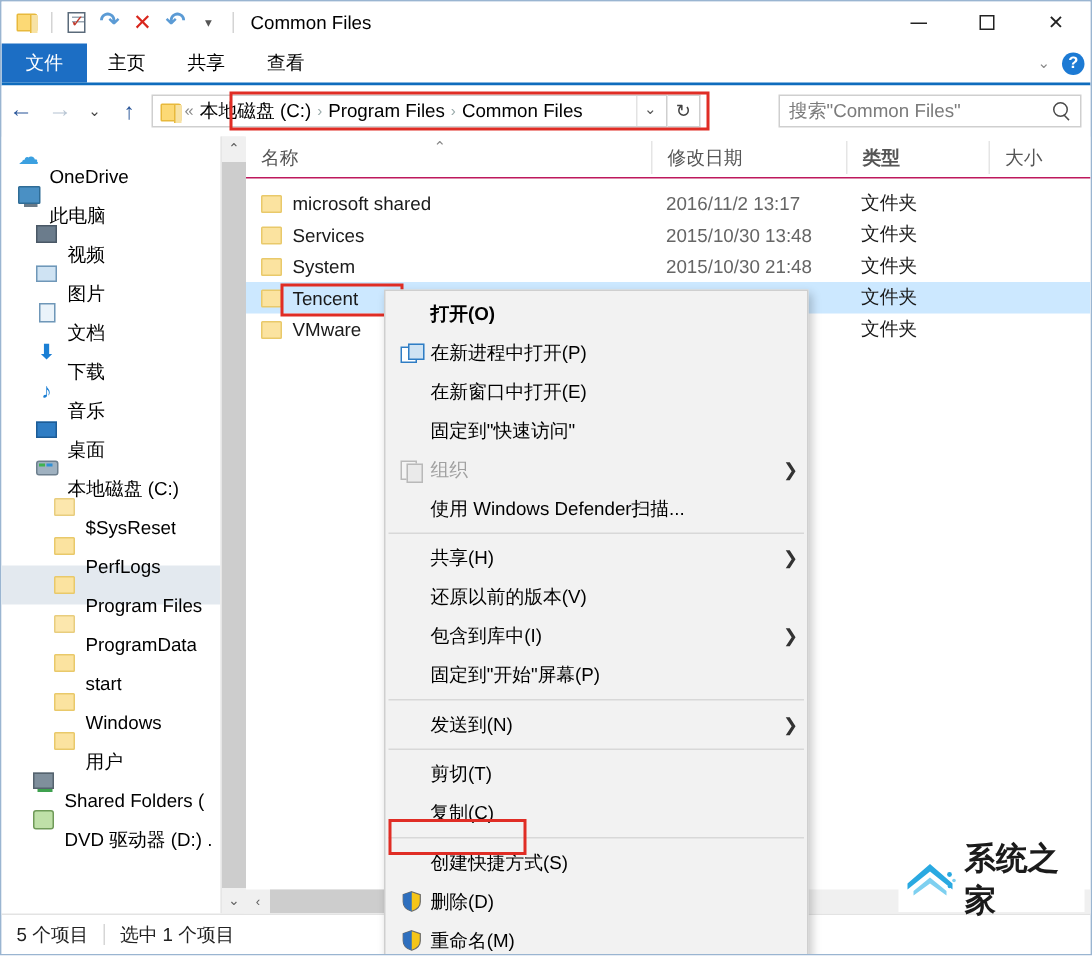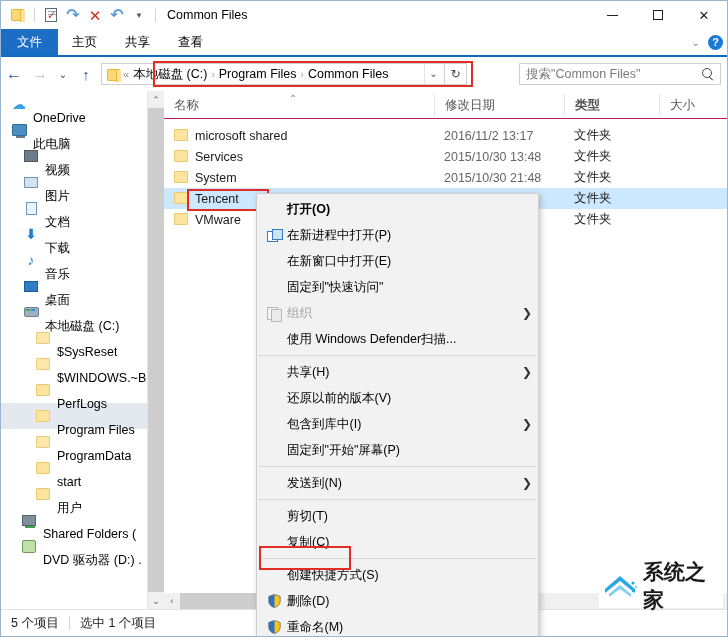--- a/index.html
+++ b/index.html
@@ -241,21 +241,21 @@
   .sortmark {
     position: absolute; left: 125px; top: -6px; font-size: 10px; color: #888;
   }
 
   .frow {
     height: 21px; display: flex; align-items: center;
     font-size: 12.5px; color: #1a1a1a;
   }
   .frow.sel { background: #cce8ff; }
   .fc { padding-left: 10px; }
-  .fc-name { width: 270px; display: flex; align-items: flex-start; gap: 7px; }
+  .fc-name { width: 270px; display: flex; align-items: center; gap: 7px; }
   .fc-date { width: 130px; color: #666; }
   .fc-type { width: 95px; color: #1a1a1a; }
   .fc-size { width: 60px; }
 
   
   .hl-tencent {
     position: absolute; left: 186px; top: 188px; width: 82px; height: 22px;
     border: 2.5px solid #e02d25; z-index: 40; pointer-events: none;
   }
 
@@ -500,27 +500,20 @@
       </div>
 
       <div class="nav-row">
         <span style="width:32px;"></span>
         <span class="nav-ico">
             <span class="folder-ic plain"></span>
           </span>
         <span class="nav-label">$SysReset</span>
       </div>
 
-      <div class="nav-row">
-        <span style="width:32px;"></span>
-        <span class="nav-ico">
-            <span class="folder-ic plain"></span>
-          </span>
-        <span class="nav-label">$WINDOWS.~B</span>
-      </div>
 
       <div class="nav-row">
         <span style="width:32px;"></span>
         <span class="nav-ico">
             <span class="folder-ic"></span>
           </span>
         <span class="nav-label">PerfLogs</span>
       </div>
 
       <div class="nav-row sel">
@@ -540,20 +533,27 @@
       </div>
 
       <div class="nav-row">
         <span style="width:32px;"></span>
         <span class="nav-ico">
             <span class="folder-ic"></span>
           </span>
         <span class="nav-label">start</span>
       </div>
 
+      <div class="nav-row">
+        <span style="width:32px;"></span>
+        <span class="nav-ico">
+            <span class="folder-ic"></span>
+          </span>
+        <span class="nav-label">Windows</span>
+      </div>
 
       <div class="nav-row">
         <span style="width:32px;"></span>
         <span class="nav-ico">
             <span class="folder-ic"></span>
           </span>
         <span class="nav-label">用户</span>
       </div>
 
       <div class="nav-row">

